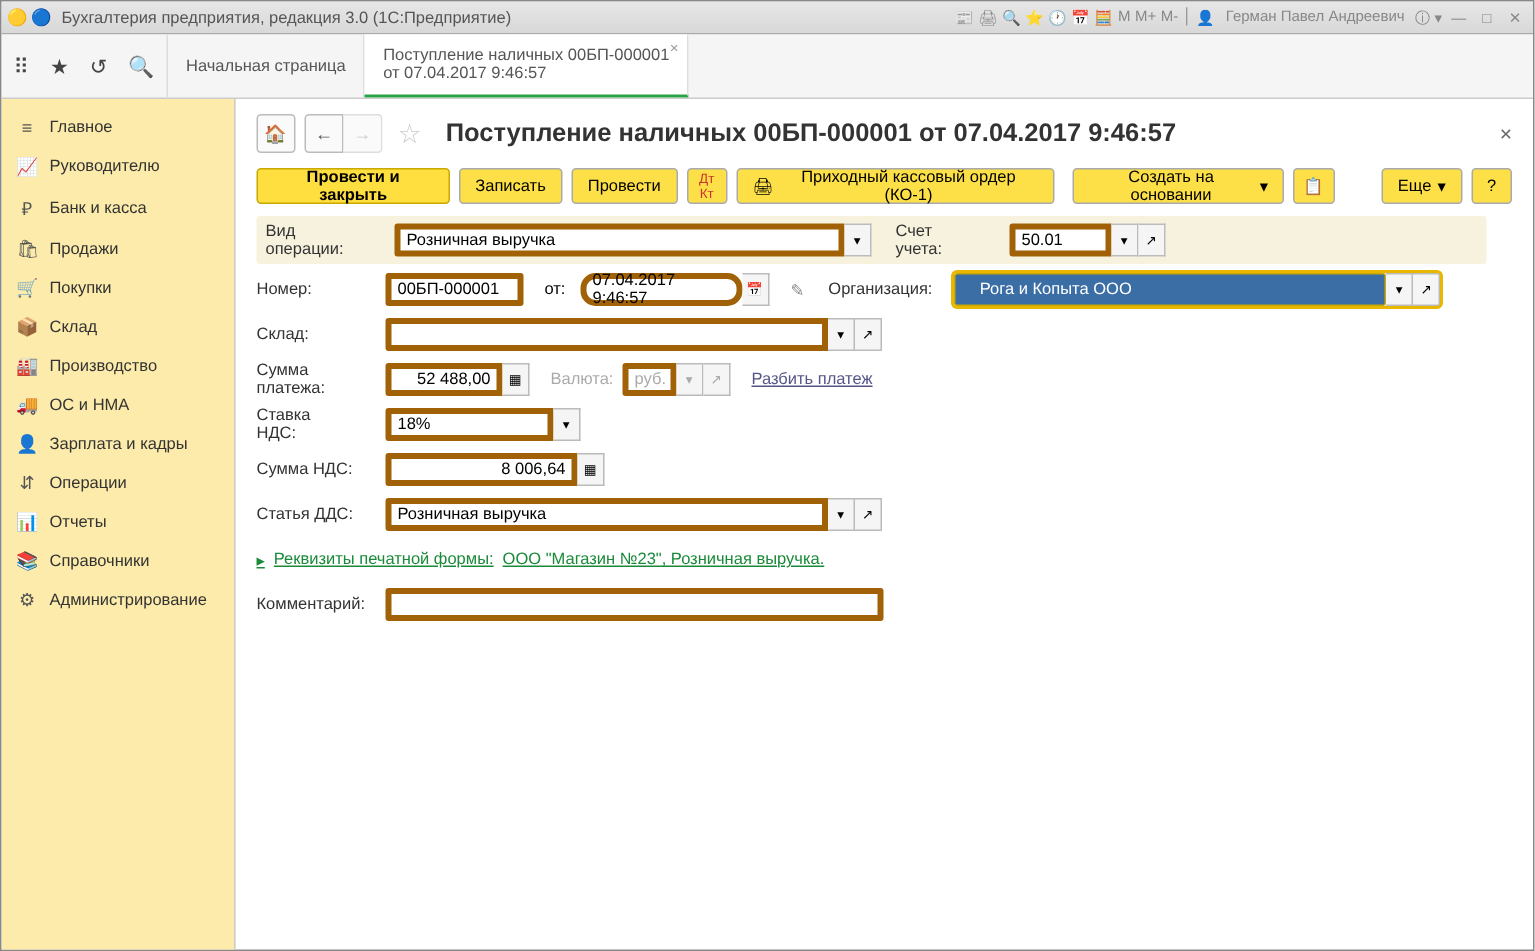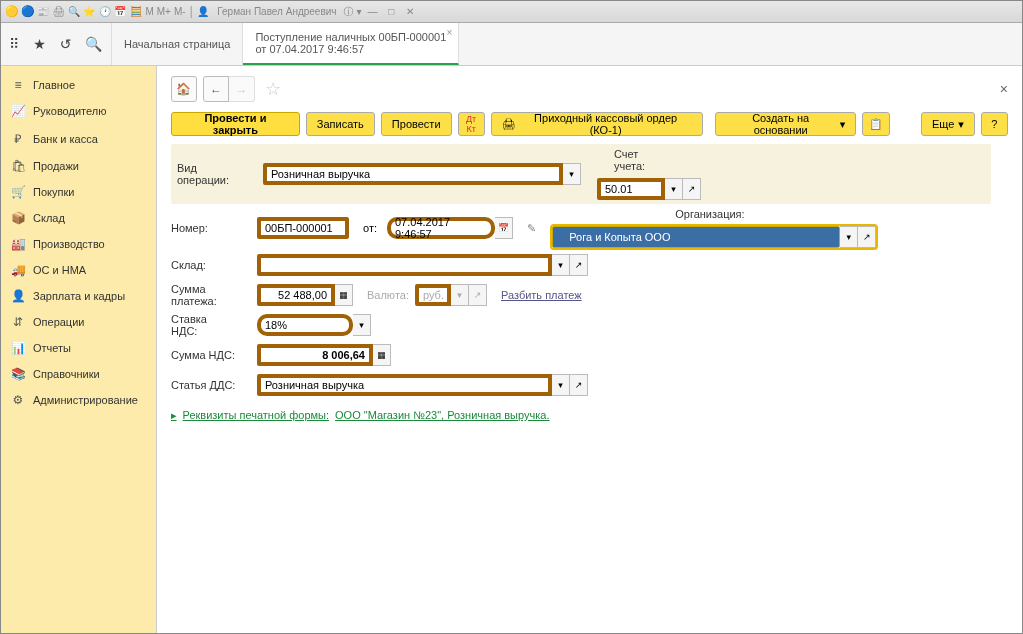--- a/index.html
+++ b/index.html
@@ -39,35 +39,36 @@
 .tb-flex { flex: 1; }
 
 .form-rows { display: flex; flex-direction: column; gap: 4px; max-width: 820px; }
 .row { display: flex; align-items: center; min-height: 26px; }
 .lbl { width: 86px; color: #333; padding-right: 21px; }
 .fld { height: 22px; border: 4px solid #a16207; border-radius: 2px; background: #fff; padding: 0 4px; display: inline-flex; align-items: center; font-size: 11px; }
 .fld-btn { width: 18px; height: 22px; border: 1px solid #bbb; border-left: none; background: #f5f5f5; display: inline-flex; align-items: center; justify-content: center; font-size: 9px; cursor: pointer; }
 .combo { display: inline-flex; }
 .combo .fld { border-top-right-radius: 0; border-bottom-right-radius: 0; }
 .gap { width: 14px; }
-.right-col { display: flex; align-items: center; margin-left: 16px; gap: 6px; flex-direction: column; }
+.right-col { display: flex; align-items: center; margin-left: 16px; gap: 6px; }
 .org-input { background: #3a6ea5; color: #fff; border: 1px solid #c9a800; padding-left: 16px; }
 .org-wrap { outline: 2px solid #e8b700; border-radius: 2px; display: inline-flex; }
 .link-green { color: #1a8a3a; text-decoration: underline; font-size: 11px; cursor: pointer; display:inline-flex; align-items:center; gap:6px; }
 .highlighted-band { background: #f7f2dd; padding: 4px 6px; border-radius: 2px; }
 .txt-right { text-align: right; justify-content: flex-end; }
 .muted { color: #aaa; }
 a.split { color: #558; text-decoration: underline; cursor: pointer; }
 </style>
 </head>
 <body>
 
 <div class="titlebar">
   <span class="tb-icon">🟡</span>
   <span class="tb-icon">🔵</span>
+  <span class="tb-title">Бухгалтерия предприятия, редакция 3.0  (1С:Предприятие)</span>
   <div class="tb-right">
     <span>📰</span>
     <span>🖨</span>
     <span>🔍</span>
     <span>⭐</span>
     <span>🕐</span>
     <span>📅</span>
     <span>🧮</span>
     <span>M</span>
     <span>M+</span>
@@ -159,20 +160,21 @@
   </div>
 
   <div class="content">
     <div class="doc-header">
       <span class="icon-btn">🏠</span>
       <span style="display:inline-flex;">
         <span class="icon-btn" style="border-radius:3px 0 0 3px;">←</span>
         <span class="icon-btn disabled" style="border-radius:0 3px 3px 0;border-left:none;">→</span>
       </span>
       <span style="color:#ccc;font-size:18px;margin:0 4px;">☆</span>
+      <span class="doc-title">Поступление наличных 00БП-000001 от 07.04.2017 9:46:57</span>
       <span class="spacer"></span>
       <span class="close-doc">×</span>
     </div>
 
     <div class="toolbar">
       <button class="btn primary">Провести и закрыть</button>
       <button class="btn">Записать</button>
       <button class="btn">Провести</button>
       <button class="btn icon-only">
           <span style="color:#c33;font-size:9px;">Дт<br>Кт</span>
@@ -255,29 +257,29 @@
           <span class="fld-btn muted">▾</span>
           <span class="fld-btn muted">↗</span>
         </span>
         <span class="gap"></span>
         <a class="split">Разбить платеж</a>
       </div>
 
       <div class="row">
         <span class="lbl">Ставка НДС:</span>
         <span class="combo">
-          <span class="fld" style="width:96px;border-radius:10px;">18%</span>
+          <span class="fld" style="width:112px;">18%</span>
           <span class="fld-btn">▾</span>
         </span>
       </div>
 
       <div class="row">
         <span class="lbl">Сумма НДС:</span>
         <span class="combo">
-          <span class="fld txt-right" style="width:116px;font-weight:bold;">8 006,64</span>
+          <span class="fld txt-right" style="width:128px;">8 006,64</span>
           <span class="fld-btn">▦</span>
         </span>
       </div>
 
       <div class="row">
         <span class="lbl">Статья ДДС:</span>
         <span class="combo">
           <span class="fld" style="width:295px;">Розничная выручка</span>
           <span class="fld-btn">▾</span>
           <span class="fld-btn">↗</span>
@@ -285,15 +287,19 @@
       </div>
 
       <div class="row">
         <span class="link-green">
           <span style="text-decoration:none;">▸</span>
           <span>Реквизиты печатной формы:</span>
           <span>ООО "Магазин №23", Розничная выручка.</span>
         </span>
       </div>
 
+      <div class="row">
+        <span class="lbl">Комментарий:</span>
+        <span class="fld" style="width:332px;"></span>
+      </div>
     </div>
   </div>
 </div>
 
 </body></html>

